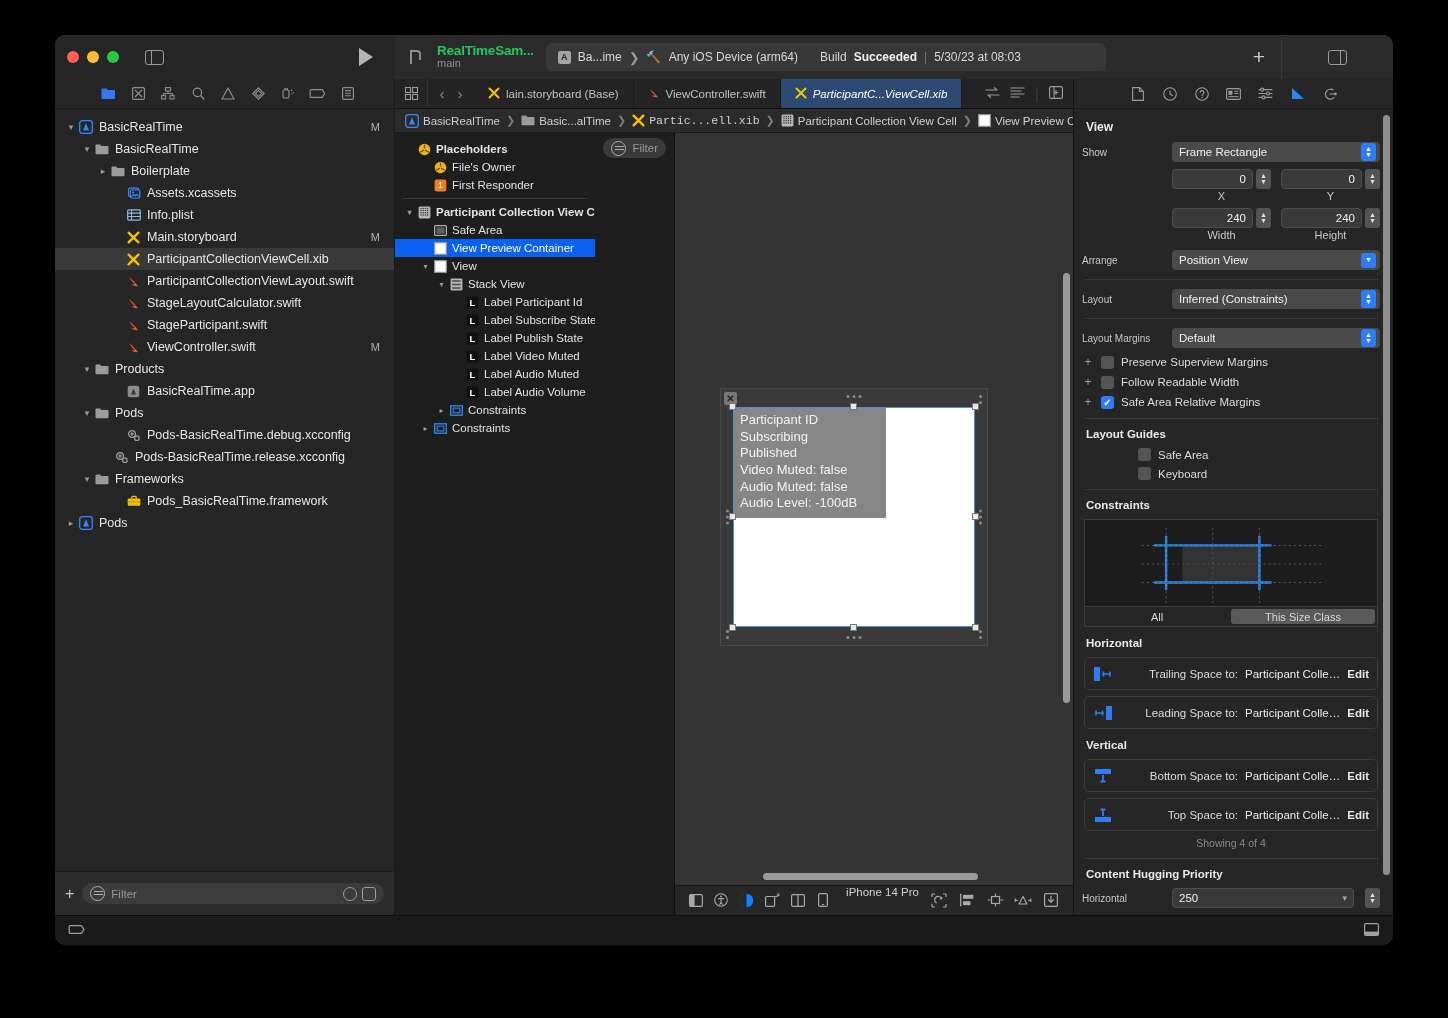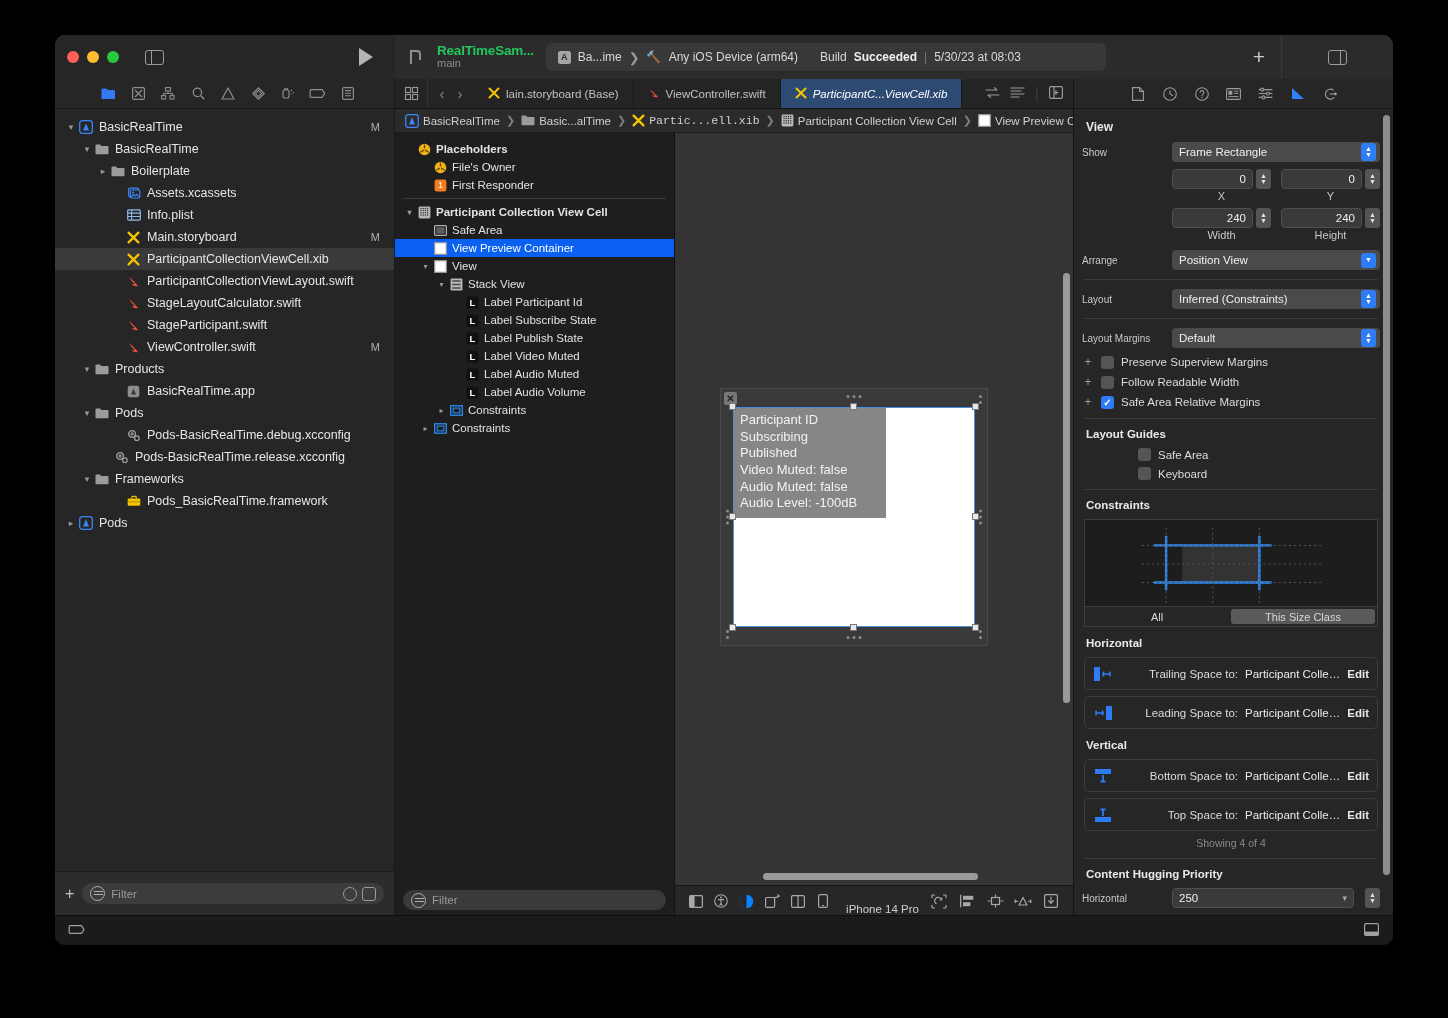--- a/index.html
+++ b/index.html
@@ -185,21 +185,21 @@
   .breadcrumb {
     height:24px; display:flex; align-items:center; gap:4px;
     background:#2b2b2b; padding:0 10px; font-size:11.5px; color:#d0d0d0;
     border-bottom:1px solid #1a1a1a; white-space:nowrap; overflow:hidden;
   }
   .bc-sep { color:#7e7e7e; font-size:11px; margin:0 2px; }
   .split { flex:1; display:flex; min-height:0; }
 
   
   .outline {
-    width:280px; background:#1e1e1e; display:flex; flex-direction:column;
+    width:280px; background:#1e1e1e; display:flex; flex-direction:row;
     border-right:1px solid #111;
   }
   .out-tree { flex:1; overflow:hidden; padding-top:7px; }
   .orow {
     height:18px; display:flex; align-items:center; font-size:11.5px; color:#e2e2e2;
     padding-right:8px; white-space:nowrap;
   }
   .orow.sel { background:#0a60f0; color:#fff; }
   .orow.hdr { font-weight:bold; }
   .odisc { width:13px; text-align:center; color:#9a9a9a; font-size:8px; flex-shrink:0;}
@@ -245,21 +245,21 @@
   .dots3 i { width:3px;height:3px;border-radius:50%;background:#8b8b8b;display:block;}
   .vscroll-canvas {
     position:absolute; right:3px; top:140px; width:7px; height:430px;
     background:#9a9a9a; border-radius:4px;
   }
   .hscroll-canvas {
     position:absolute; left:88px; bottom:5px; width:215px; height:7px;
     background:#9a9a9a; border-radius:4px;
   }
   .canvas-bottom {
-    height:30px; background:#272727; display:flex; align-items:flex-end;
+    height:30px; background:#272727; display:flex; align-items:flex-start;
     gap:0px; padding:0 8px; border-top:1px solid #171717;
   }
   .cb-ic { width:28px;height:28px;display:flex;align-items:center;justify-content:center;color:#a8a8a8;}
   .cb-ic.blue { color:#0a84ff; }
   .device-name { font-size:11.5px; color:#cfcfcf; margin:0 6px 0 10px; white-space:nowrap;}
   .cb-right { margin-left:auto; display:flex; }
 
   
   .inspector {
     width:320px; background:#262626; display:flex; flex-direction:column;

